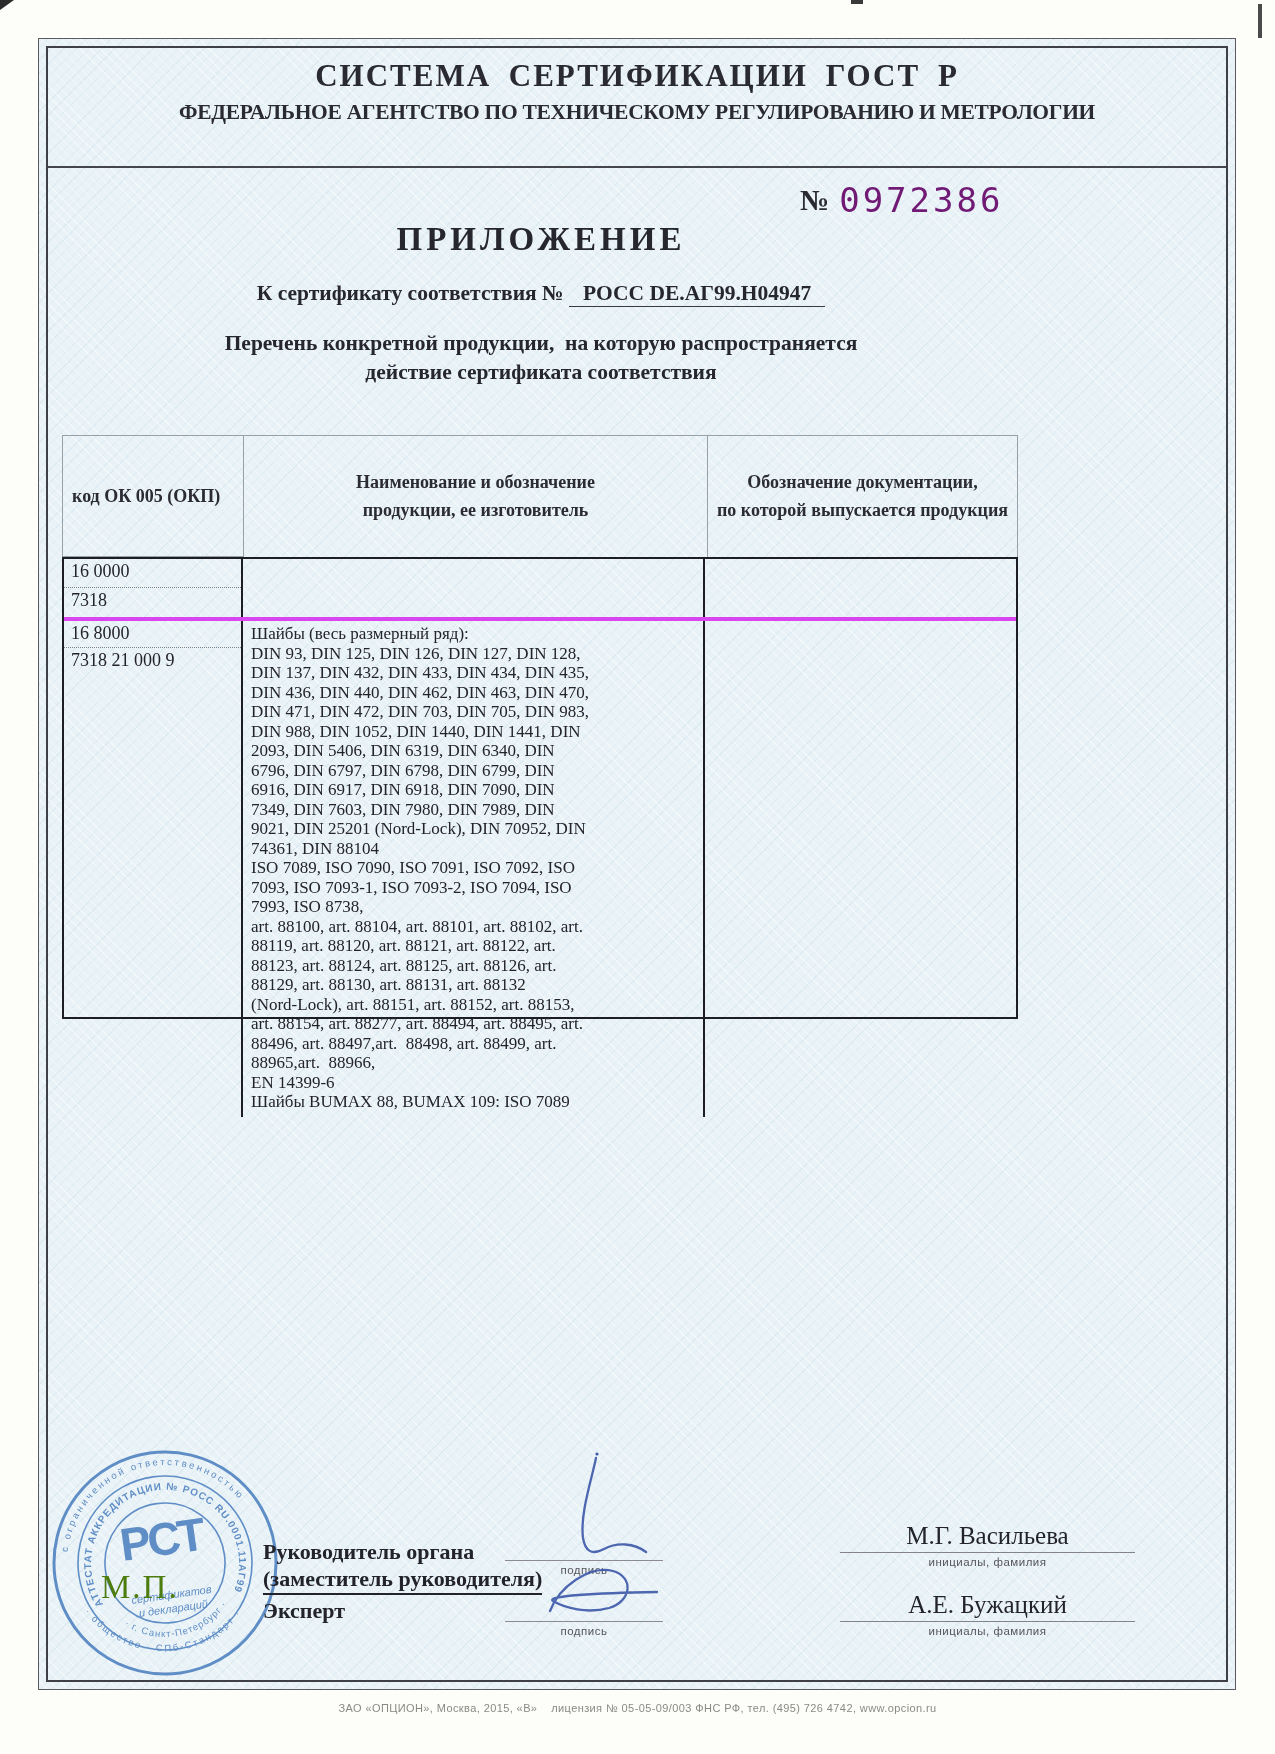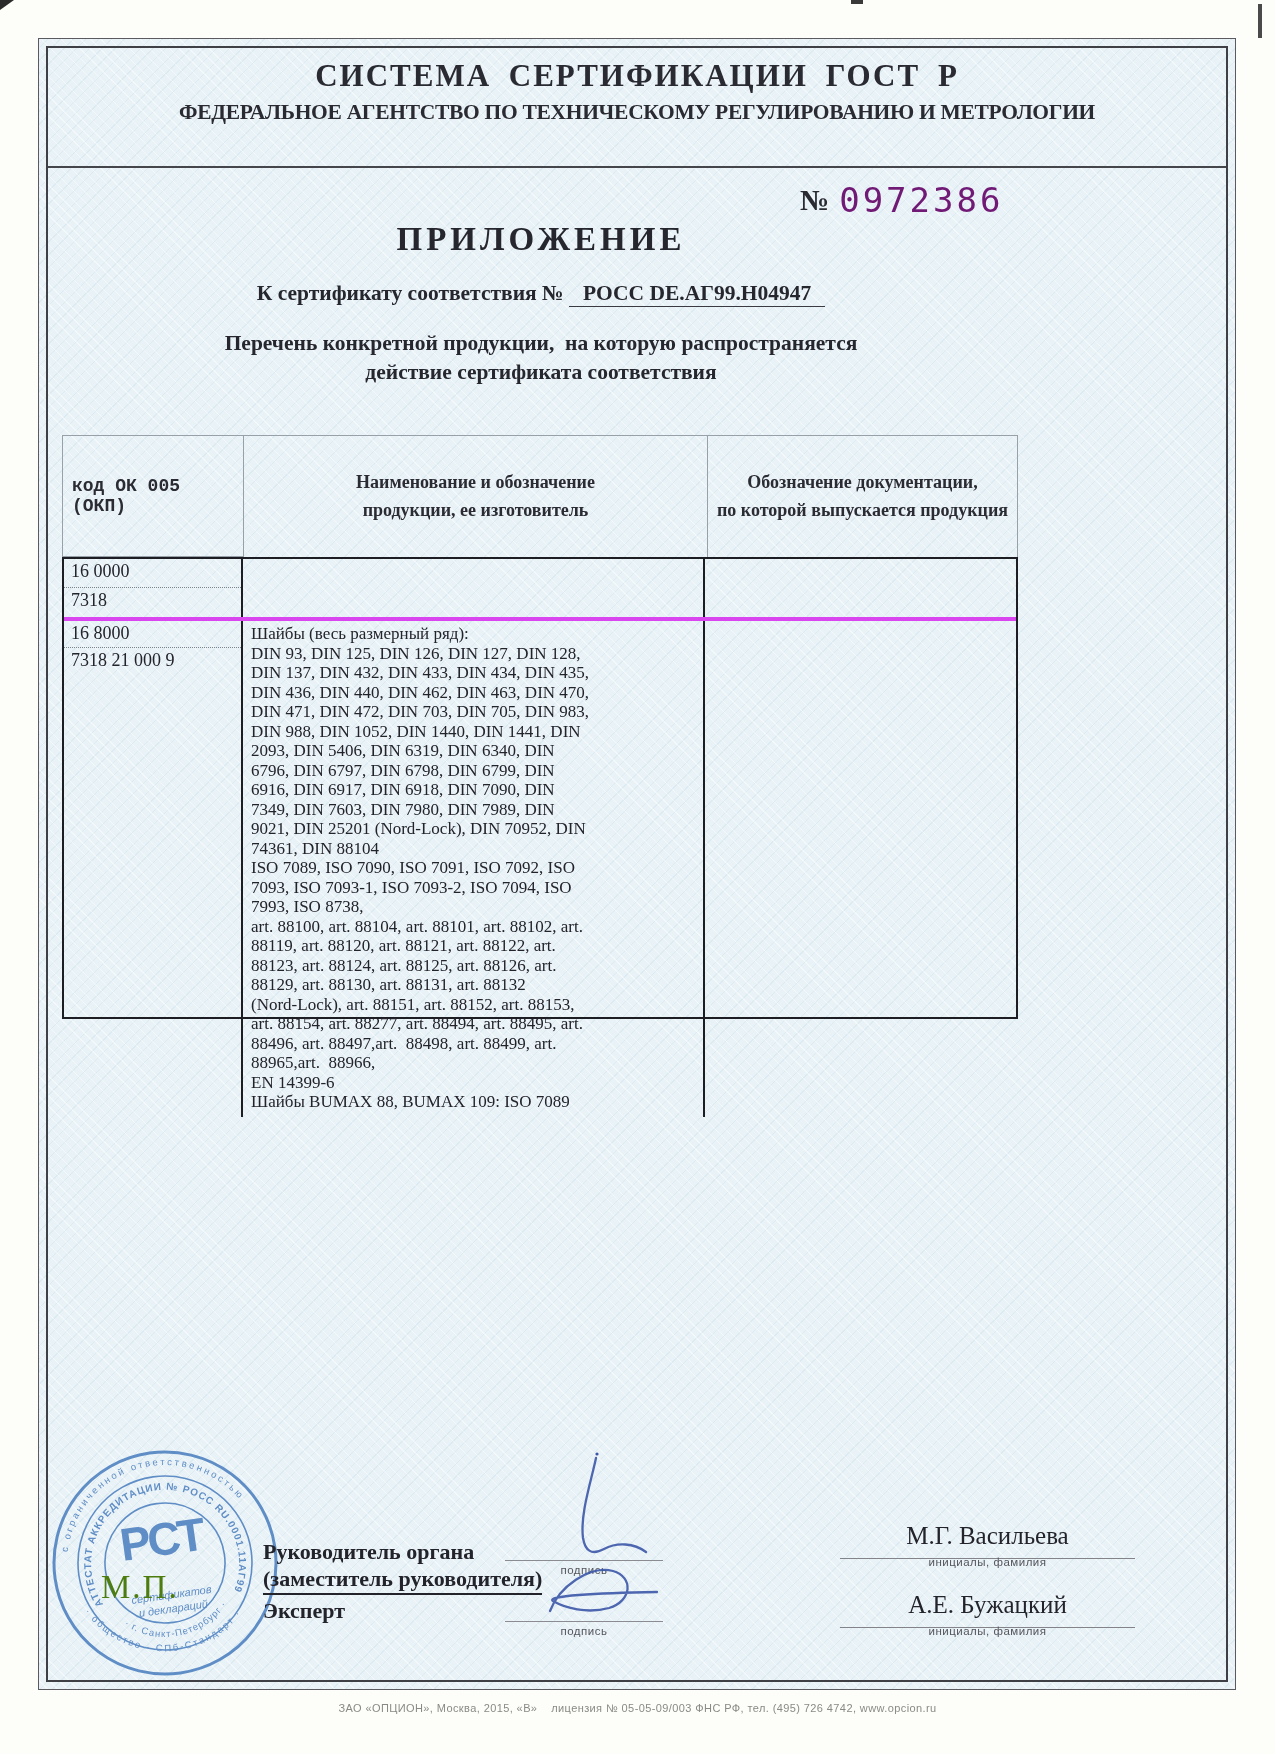--- a/index.html
+++ b/index.html
@@ -32,21 +32,21 @@
   .cert-line { position:absolute; left:46px; top:281px; width:990px; text-align:center;
     font-size:21.5px; font-weight:bold; color:#26262f; }
   .cert-line .num { border-bottom:1.5px solid #3a3a42; padding:0 14px 1px 14px; }
   .purpose { position:absolute; left:46px; top:329px; width:990px; text-align:center;
     font-size:21.5px; font-weight:bold; color:#26262f; line-height:29px; white-space:pre-wrap; }
 
   
   .tbl { position:absolute; left:62px; top:435px; width:956px; }
   .tbl-head { display:grid; grid-template-columns:181px 464px 1fr; height:122px;
     border:1.5px solid #98a1a9; border-bottom:none; color:#2b2b34; font-weight:bold; font-size:18px; }
-  .th1 { border-right:1.5px solid #98a1a9; display:flex; flex-direction:row;font-family:Liberation Mono, monospace; }
+  .th1 { border-right:1.5px solid #98a1a9; display:flex; flex-direction:row; }
   .th1 .h-sub { flex:1; display:flex; align-items:center; padding-left:9px; }
   .th1 .h-sub:first-child { border-bottom:1.5px solid #98a1a9; }
   .th2 { border-right:1.5px solid #98a1a9; }
   .th2, .th3 { display:flex; align-items:center; justify-content:center; text-align:center;
     white-space:pre-line; line-height:1.55; }
   .tbl-body { border:2px solid #1d1d24; color:#23232c; font-size:18px; }
   .trow { display:grid; grid-template-columns:179px 462px 1fr; }
   .trow.r1 { height:62px; border-bottom:4px solid #d946ef; }
   .trow.r2 { height:396px; }
   .cell { border-right:2px solid #1d1d24; }
@@ -65,21 +65,21 @@
   .role1 .u { border-bottom:2px solid #23232c; display:inline-block; padding-bottom:1px; }
   .role2 { position:absolute; left:263px; top:1598px; font-size:22px; font-weight:bold; color:#23232c; }
   .sigline { position:absolute; width:158px; border-top:1.5px solid #8b8b92; }
   .sigline.s1 { left:505px; top:1560px; }
   .sigline.s2 { left:505px; top:1621px; }
   .smallcap { position:absolute; font-family:"Liberation Sans", sans-serif; font-size:11.5px; color:#55555e;
     letter-spacing:.5px; text-align:center; }
   .cap-s1 { left:505px; top:1564px; width:158px; }
   .cap-s2 { left:505px; top:1625px; width:158px; }
   .name { position:absolute; left:840px; width:295px; text-align:center; font-size:25px; color:#23232c;
-    border-bottom:1.5px solid #83838a; padding-bottom:8px; }
+    border-bottom:1.5px solid #83838a; padding-bottom:2px; }
   .name.n1 { top:1522px; }
   .name.n2 { top:1591px; }
   .cap-n1 { left:840px; top:1556px; width:295px; }
   .cap-n2 { left:840px; top:1625px; width:295px; }
   .ink { position:absolute; }
 
   
   .footer { position:absolute; left:0; top:1702px; width:1275px; text-align:center;
     font-family:"Liberation Sans", sans-serif; font-size:11px; color:#8a8a85; letter-spacing:.4px; white-space:pre-wrap; }
 

